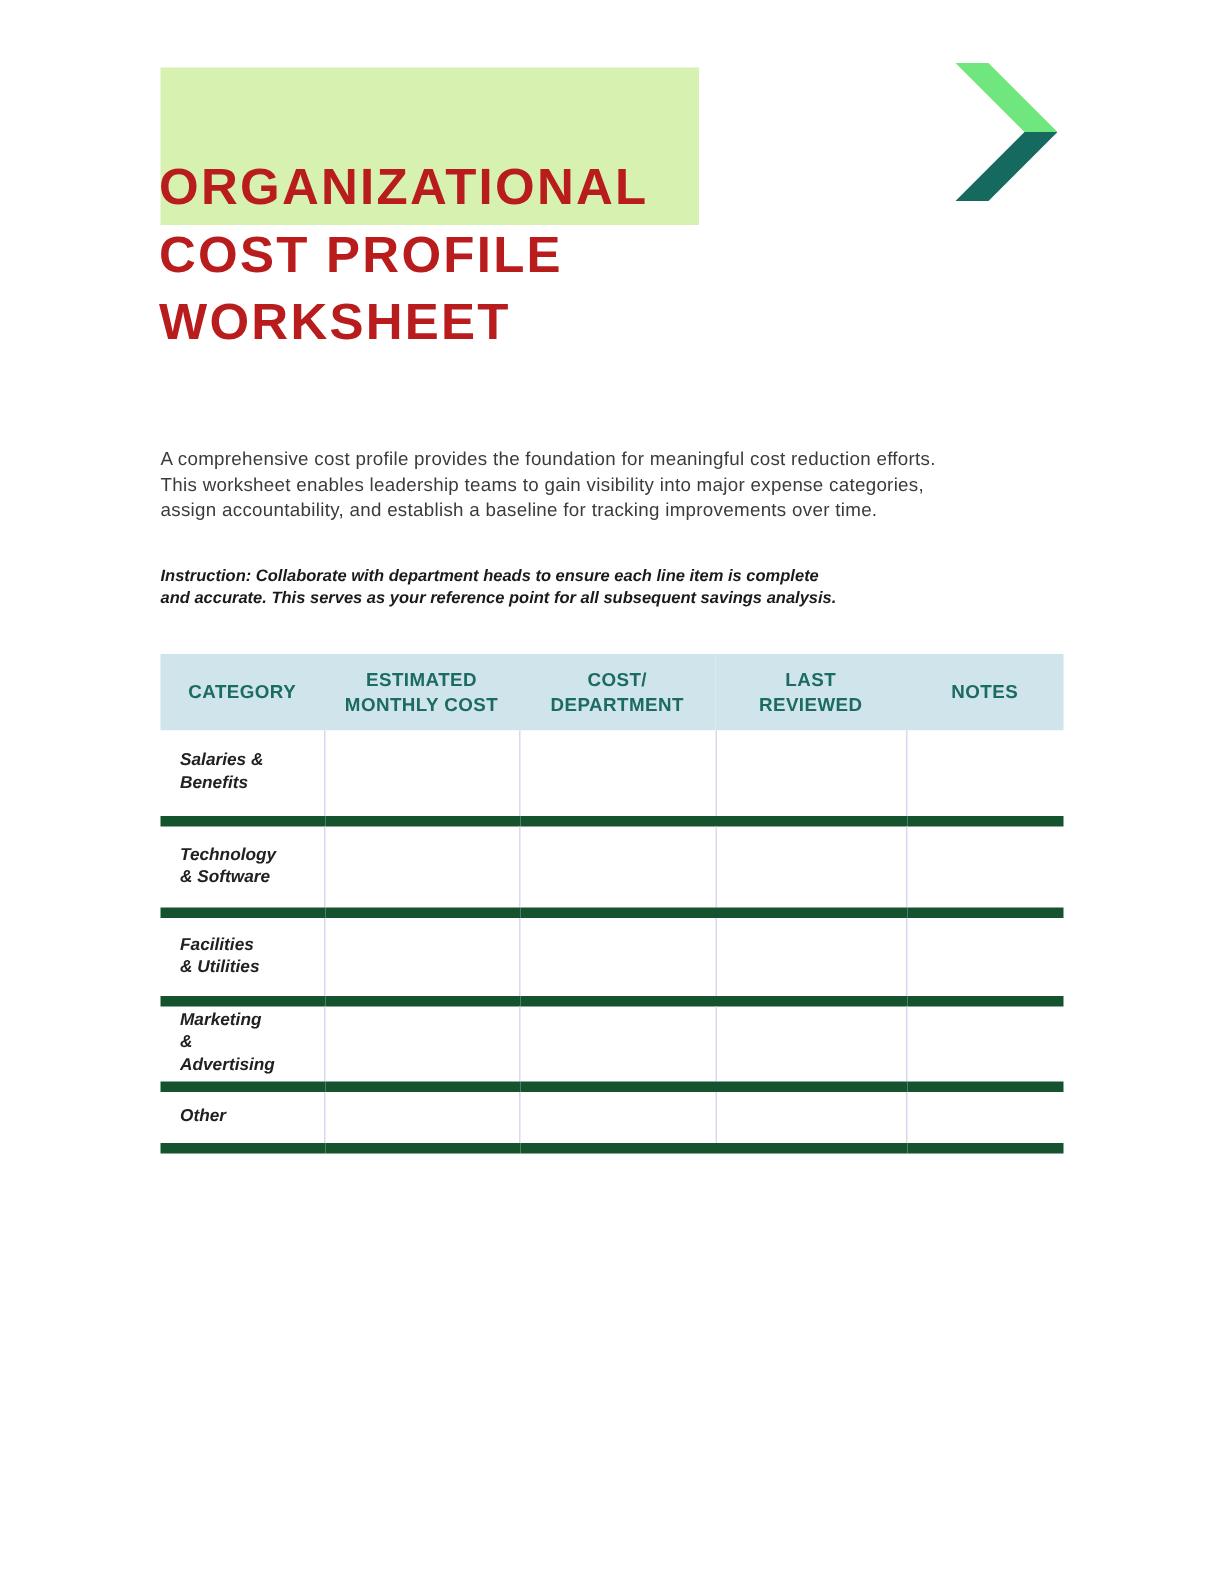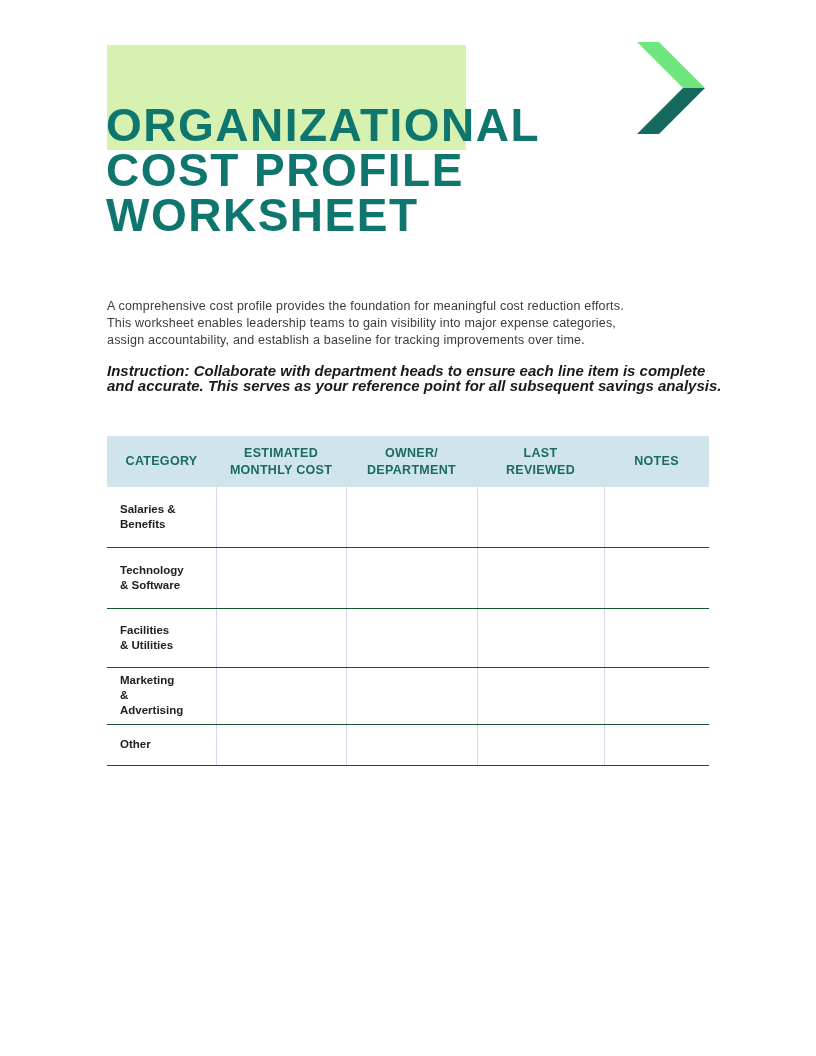--- a/index.html
+++ b/index.html
@@ -17,25 +17,25 @@
   
   .title-highlight {
     position: absolute;
     left: 107px; top: 45px;
     width: 359px; height: 105px;
     background: #d7f2b0;
   }
   .page-title {
     position: absolute;
     left: 106px; top: 103px;
-    font-size: 46px;
+    font-size: 34px;
     line-height: 45px;
     font-weight: bold;
     letter-spacing: 1.5px;
-    color: #0f766e;
+    color: #b91c1c;
   }
 
   
   .logo {
     position: absolute;
     left: 637px; top: 42px;
     width: 68px; height: 92px;
   }
 
   
@@ -44,22 +44,22 @@
     left: 107px; top: 298px;
     font-size: 12.5px;
     line-height: 17px;
     letter-spacing: 0.2px;
     color: #3b3b3b;
   }
 
   
   .instruction {
     position: absolute;
-    left: 107px; top: 364px;
-    font-size: 15px;
+    left: 107px; top: 377px;
+    font-size: 11px;
     line-height: 14.5px;
     font-weight: bold;
     font-style: italic;
     color: #1a1a1a;
   }
 
   
   .cost-table {
     position: absolute;
     left: 107px; top: 436px;
@@ -73,24 +73,25 @@
     font-size: 12.5px;
     line-height: 17px;
     font-weight: bold;
     letter-spacing: 0.3px;
     text-align: center;
     vertical-align: middle;
     height: 51px;
     border: none;
   }
   .cost-table td {
-    border-bottom: 1px solid #14532d;
+    border-bottom: 7px solid #14532d;
     border-right: 1px solid #dad7f0;
     vertical-align: middle;
     background: #ffffff;
+    font-style: italic;
   }
   .cost-table td:last-child { border-right: none; }
   .cost-table td.cat {
     font-size: 11.5px;
     line-height: 15px;
     font-weight: bold;
     color: #212121;
     padding-left: 13px;
     padding-right: 14px;
   }
@@ -143,21 +144,21 @@
       <col style="width:130px">
       <col style="width:131px">
       <col style="width:127px">
       <col style="width:105px">
     </colgroup>
     <thead>
       <tr>
         <th class="prelines">CATEGORY</th>
         <th class="prelines">ESTIMATED
 MONTHLY COST</th>
-        <th class="prelines">OWNER/
+        <th class="prelines">COST/
 DEPARTMENT</th>
         <th class="prelines">LAST
 REVIEWED</th>
         <th class="prelines">NOTES</th>
       </tr>
     </thead>
     <tbody>
       <tr class="r1">
         <td class="cat prelines">Salaries &amp;
 Benefits</td>

